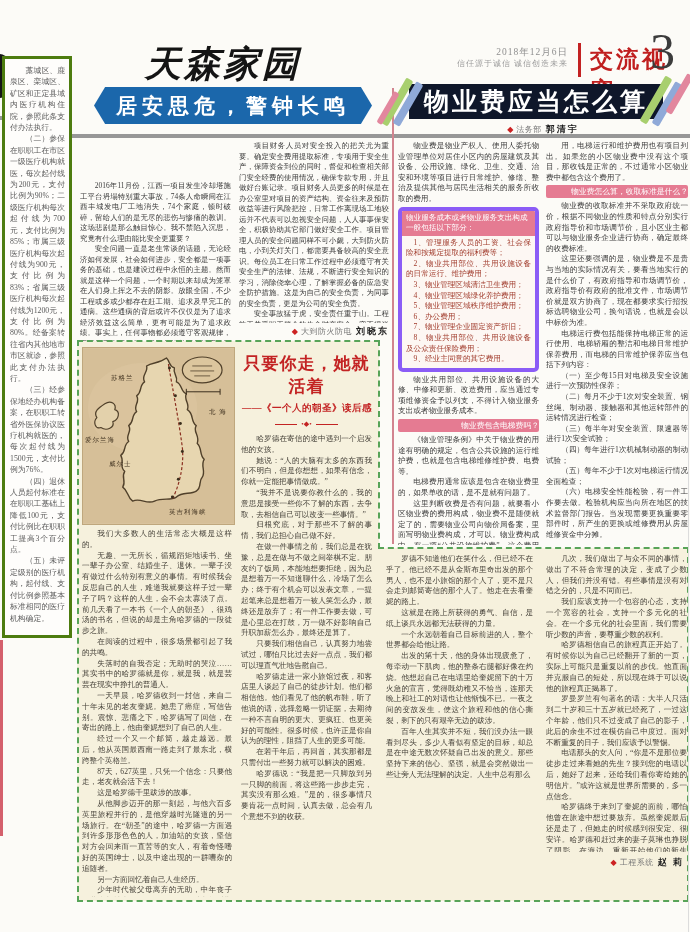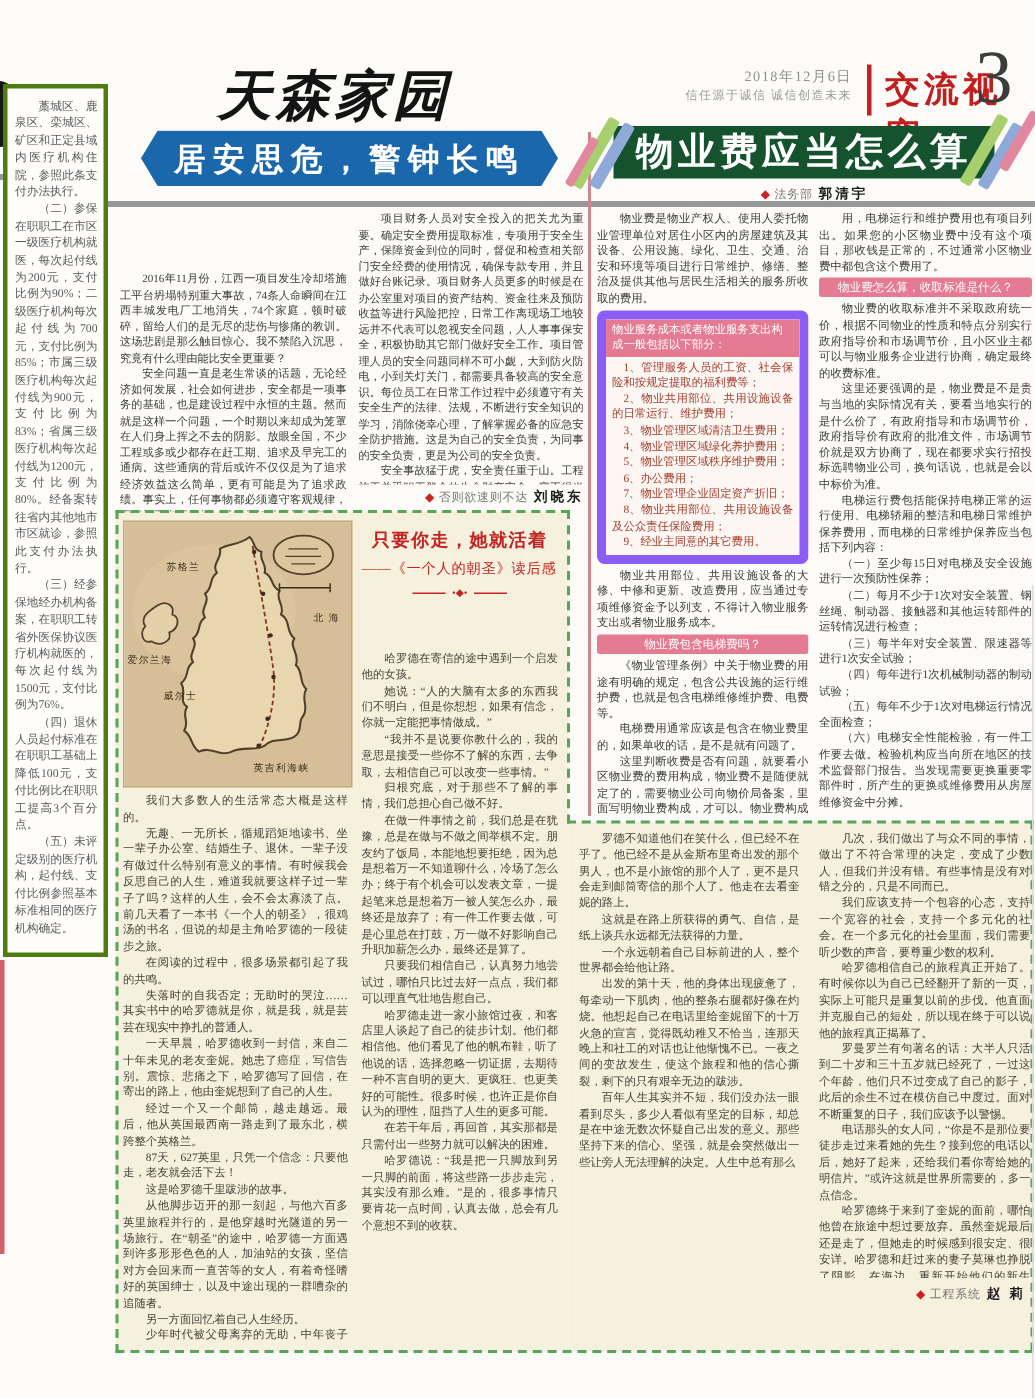--- a/index.html
+++ b/index.html
@@ -28,38 +28,38 @@
   .banner-blue{background:#1b67ab;clip-path:polygon(4% 0,96% 0,100% 50%,96% 100%,4% 100%,0 50%);
                display:flex;align-items:center;justify-content:center;}
   .banner-blue span{color:#fff;font-weight:bold;font-size:21px;letter-spacing:5px;}
   .safety-col{font-size:7.4px;line-height:10.5px;}
   .byline{text-align:right;font-size:8px;}
   .diamond{color:#cc2222;font-size:8px;margin-right:3px;}
   .byline-unit{color:#777;letter-spacing:0.5px;}
   .byline-name{color:#1d1d1d;font-weight:bold;font-size:9px;letter-spacing:2px;margin-left:4px;}
   
   .col-divider{background:#d2848f;}
-  .banner-pink{background:#14532d;display:flex;align-items:flex-start;justify-content:center;z-index:1;}
+  .banner-pink{background:#0f172a;display:flex;align-items:center;justify-content:center;z-index:1;}
   .banner-pink span{color:#fff;font-size:25px;font-weight:bold;letter-spacing:3px;}
   .ribbon{position:absolute;border-radius:2px;z-index:2;}
   .prop-byline{text-align:center;font-size:8px;}
   .prop-col{font-size:7.6px;line-height:10.6px;}
-  .pink-bar{background:#e57b92;color:#fff;text-align:center;font-size:7.8px;line-height:13px;
+  .pink-bar{background:#e57b92;color:#fff;text-align:right;font-size:7.8px;line-height:13px;
             border-radius:2px;margin:2px 0 3px;text-indent:0 !important;}
-  .cost-box{border:6px solid #8b5cf6;border-radius:5px;margin:2px 0 3px;overflow:hidden;background:#fdf7f3;}
+  .cost-box{border:4px solid #8b5cf6;border-radius:5px;margin:2px 0 3px;overflow:hidden;background:#fdf7f3;}
   .cost-header{background:#e57b92;color:#fff;font-size:7.6px;line-height:10.5px;padding:2px 4px;text-align:left;}
   .cost-items{padding:2px 4px 3px;}
   .cost-items p{color:#a23d2e;text-indent:1em;margin:0;}
   
   .cream{background:#f6f1dd;}
   .dash-h{height:0;border-top:2px dashed #58a458;}
   .dash-v{width:0;border-left:2px dashed #58a458;}
   .pilgrim-col{font-size:7.6px;line-height:10.8px;color:#46423a;}
-  .pilgrim-title{color:#c32323;font-size:12px;font-weight:bold;text-align:center;letter-spacing:1px;}
-  .pilgrim-subtitle{color:#c32323;font-size:9.5px;font-weight:normal;text-align:left;margin-top:4px;letter-spacing:0.5px;}
+  .pilgrim-title{color:#c32323;font-size:17px;font-weight:bold;text-align:center;letter-spacing:1px;}
+  .pilgrim-subtitle{color:#c32323;font-size:9.5px;font-weight:bold;text-align:right;margin-top:4px;letter-spacing:0.5px;}
   .title-ornament{display:flex;align-items:center;justify-content:center;margin-top:5px;color:#c32323;font-size:7px;}
   .orn-line{display:inline-block;width:22px;height:1px;background:#c32323;margin:0 4px;}
   .map-wrap{overflow:hidden;border:1px solid #bfa77d;}
   .map-label{position:absolute;font-size:6.5px;color:#3d2f1d;letter-spacing:1px;white-space:nowrap;}
   .edge-line{background:#dcdcdc;}
 </style>
 </head>
 <body>
 
 <div class="page">
@@ -92,21 +92,21 @@
   </div>
   <div class="col safety-col" style="left:80px;top:141px;width:151px;height:198px;margin-top:40px;">
       <p>2016年11月份，江西一项目发生冷却塔施工平台坍塌特别重大事故，74条人命瞬间在江西丰城发电厂工地消失，74个家庭，顿时破碎，留给人们的是无尽的悲伤与惨痛的教训。这场悲剧是那么触目惊心。我不禁陷入沉思，究竟有什么理由能比安全更重要？</p>
       <p>安全问题一直是老生常谈的话题，无论经济如何发展，社会如何进步，安全都是一项事务的基础，也是建设过程中永恒的主题。然而就是这样一个问题，一个时期以来却成为笼罩在人们身上挥之不去的阴影。放眼全国，不少工程或多或少都存在赶工期、追求及早完工的通病。这些通病的背后或许不仅仅是为了追求经济效益这么简单，更有可能是为了追求政绩。事实上，任何事物都必须遵守客观规律，工程施工也不例外。越快越好并不是好事，否则欲速则不达，甚至可能埋下极大的安全隐患。各个施工单位肩挑安全生产双重重担，更应该从事故中汲取血的教训，牢固树立“以人为本、安全发展”的理念。坚守安全“红线”，做好安全生产中的各项工作。安全不是响喊口号，也不是面子工程。根本之处在于真正行动，切勿让悲剧重演。</p>
     </div>
   <div class="col safety-col" style="left:239px;top:141px;width:150px;height:182px;">
       <p>项目财务人员对安全投入的把关尤为重要。确定安全费用提取标准，专项用于安全生产，保障资金到位的同时，督促和检查相关部门安全经费的使用情况，确保专款专用，并且做好台账记录。项目财务人员更多的时候是在办公室里对项目的资产结构、资金往来及预防收益等进行风险把控，日常工作离现场工地较远并不代表可以忽视安全问题，人人事事保安全，积极协助其它部门做好安全工作。项目管理人员的安全问题同样不可小觑，大到防火防电，小到关灯关门，都需要具备较高的安全意识。每位员工在日常工作过程中必须遵守有关安全生产的法律、法规，不断进行安全知识的学习，消除侥幸心理，了解掌握必备的应急安全防护措施。这是为自己的安全负责，为同事的安全负责，更是为公司的安全负责。</p>
       <p>安全事故猛于虎，安全责任重于山。工程施工关乎职工群众的生命财产安全，容不得半分马虎，要牢记安全“红线”，常言道：“安全无小事，防微杜渐是关键。”只有用我们认真的态度、强大的责任心才能换取持续的安全无事故。</p>
     </div>
   <div class="abs byline" style="left:239px;top:325px;width:150px;">
-    <span class="diamond">◆</span><span class="byline-unit">否则欲速则不达</span><span class="byline-name">刘晓东</span>
+    <span class="diamond">◆</span><span class="byline-unit">大到防火防电</span><span class="byline-name">刘晓东</span>
   </div>
 
   <div class="abs col-divider" style="left:392px;top:88px;width:2px;height:456px;"></div>
 
   <div class="abs ribbon" style="left:393px;top:76px;width:8px;height:52px;background:#a8cf6e;transform:rotate(30deg);"></div>
   <div class="abs ribbon" style="left:404px;top:80px;width:8px;height:48px;background:#8fa9d8;transform:rotate(30deg);"></div>
   <div class="abs ribbon" style="left:385px;top:90px;width:6px;height:36px;background:#e2879e;transform:rotate(30deg);"></div>
   <div class="abs ribbon" style="left:652px;top:74px;width:8px;height:52px;background:#a8cf6e;transform:rotate(30deg);"></div>
   <div class="abs ribbon" style="left:663px;top:80px;width:8px;height:48px;background:#8fa9d8;transform:rotate(30deg);"></div>
   <div class="abs ribbon" style="left:676px;top:72px;width:7px;height:44px;background:#e2879e;transform:rotate(30deg);"></div>

